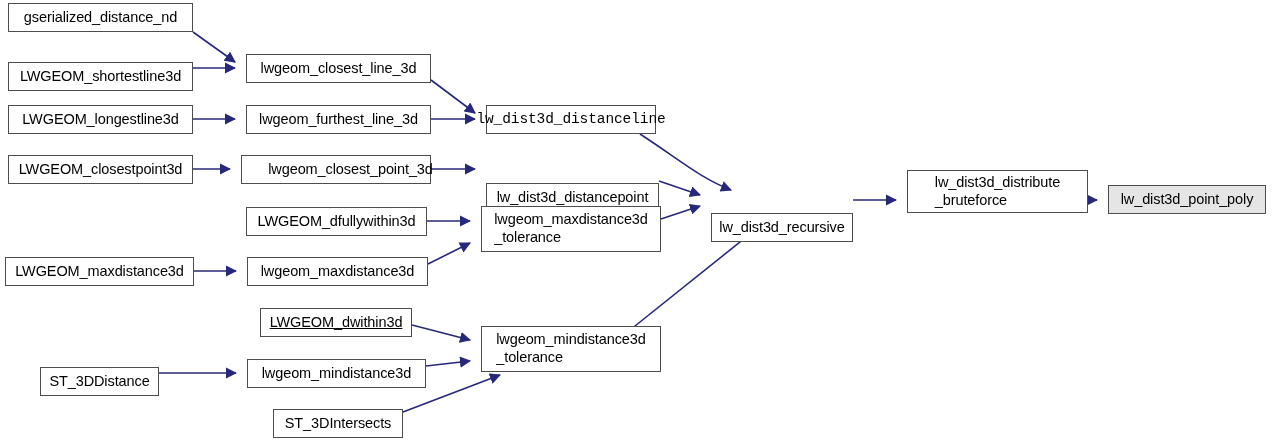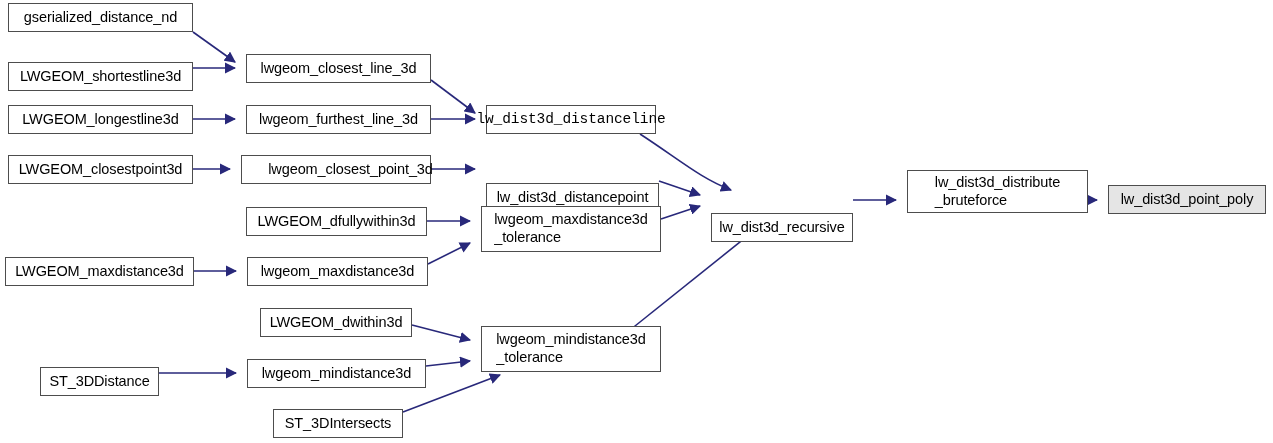--- a/index.html
+++ b/index.html
@@ -79,21 +79,21 @@
       <div class="node" style="left: 8px; top: 54px; width: 185px; height: 29px; margin-top: 8px;"><span>LWGEOM_shortestline3d</span></div>
       <div class="node" style="left: 8px; top: 105px; width: 185px; height: 29px;"><span>LWGEOM_longestline3d</span></div>
       <div class="node" style="left: 8px; top: 155px; width: 185px; height: 29px;"><span>LWGEOM_closestpoint3d</span></div>
       <div class="node" style="left: 5px; top: 257px; width: 189px; height: 29px;"><span>LWGEOM_maxdistance3d</span></div>
       <div class="node" style="left: 40px; top: 359px; width: 119px; height: 29px; margin-top: 8px;"><span>ST_3DDistance</span></div>
       <div class="node" style="left: 246px; top: 54px; width: 185px; height: 29px;"><span>lwgeom_closest_line_3d</span></div>
       <div class="node" style="left: 246px; top: 105px; width: 185px; height: 29px;"><span>lwgeom_furthest_line_3d</span></div>
       <div class="node" style="left: 241px; top: 155px; width: 190px; height: 29px; padding-left: 29px;"><span>lwgeom_closest_point_3d</span></div>
       <div class="node" style="left: 246px; top: 207px; width: 181px; height: 29px;"><span>LWGEOM_dfullywithin3d</span></div>
       <div class="node" style="left: 247px; top: 257px; width: 181px; height: 29px;"><span>lwgeom_maxdistance3d</span></div>
-      <div class="node" style="left: 260px; top: 308px; width: 152px; height: 29px;"><span>LWGEOM_dwithin3d</span></div>
+      <div class="node" style="left: 260px; top: 308px; width: 152px; height: 29px; text-decoration: underline;"><span>LWGEOM_dwithin3d</span></div>
       <div class="node" style="left: 247px; top: 359px; width: 179px; height: 29px;"><span>lwgeom_mindistance3d</span></div>
       <div class="node" style="left: 273px; top: 409px; width: 130px; height: 29px;"><span>ST_3DIntersects</span></div>
       <div class="node" style="left: 486px; top: 105px; width: 170px; height: 29px; font-family: Liberation Mono, monospace;"><span>lw_dist3d_distanceline</span></div>
       <div class="node" style="left: 486px; top: 155px; width: 173px; height: 29px; margin-top: 28px;"><span>lw_dist3d_distancepoint</span></div>
       <div class="node" style="left: 481px; top: 206px; width: 180px; height: 46px;"><span>lwgeom_maxdistance3d
 _tolerance</span></div>
       <div class="node" style="left: 481px; top: 326px; width: 180px; height: 46px;"><span>lwgeom_mindistance3d
 _tolerance</span></div>
       <div class="node" style="left: 711px; top: 185px; width: 142px; height: 29px; margin-top: 28px;"><span>lw_dist3d_recursive</span></div>
       <div class="node" style="left: 907px; top: 170px; width: 181px; height: 43px;"><span>lw_dist3d_distribute

